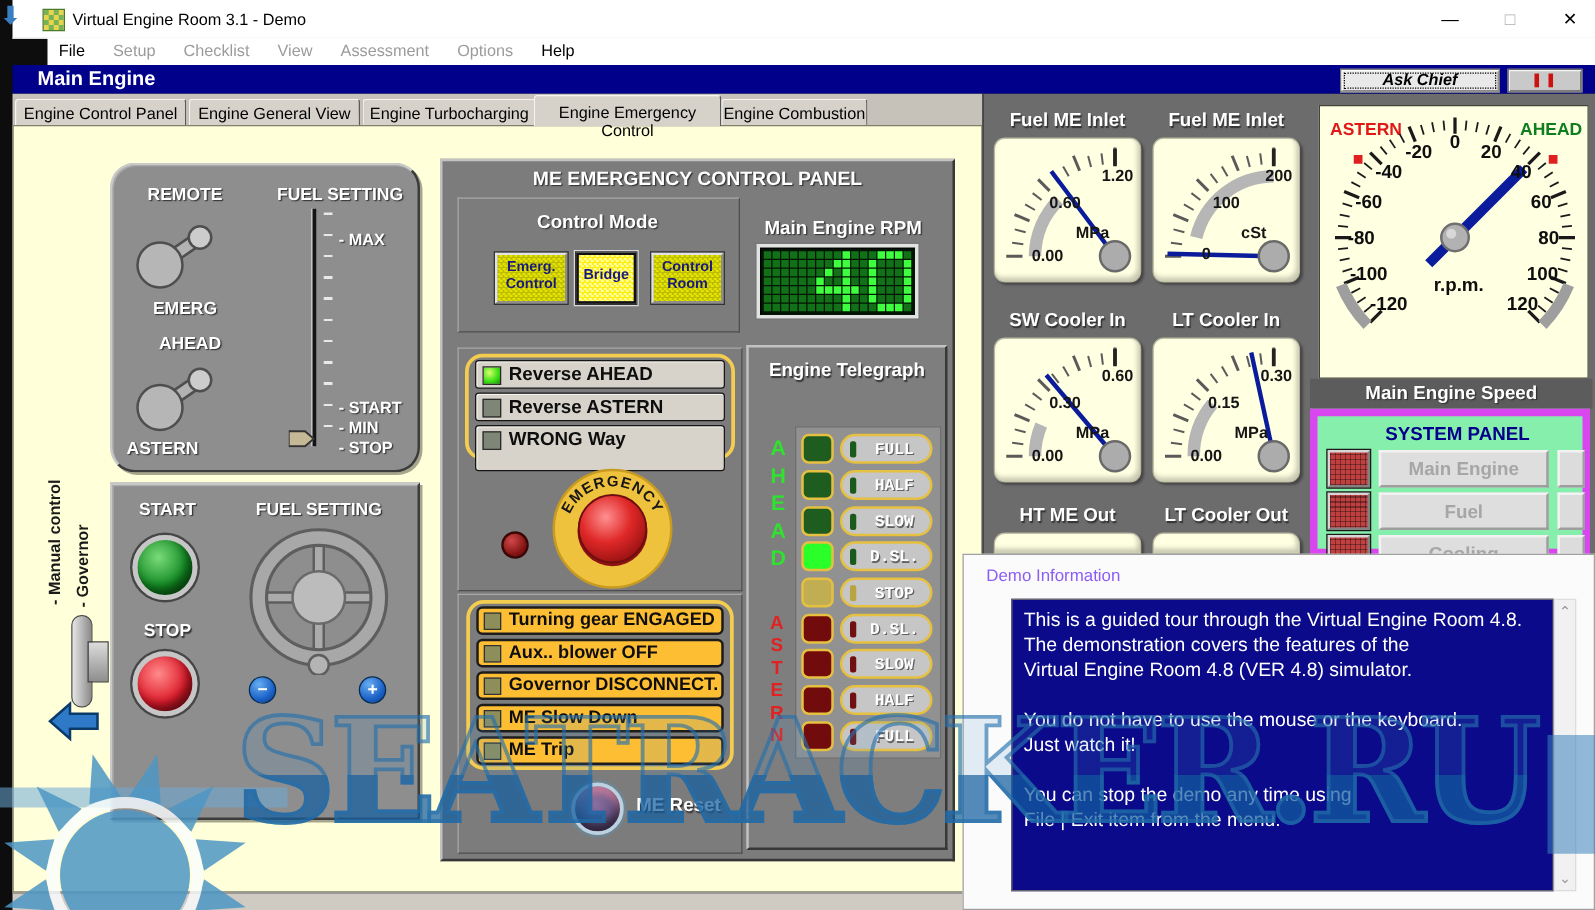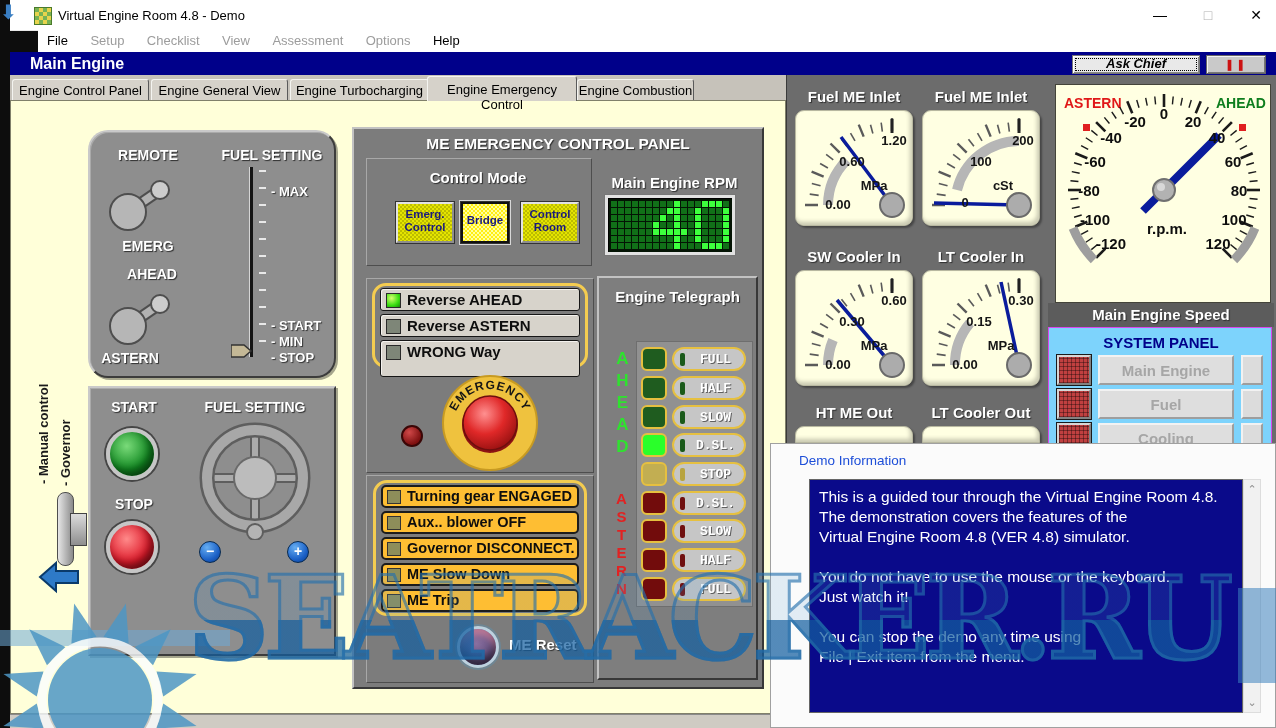--- a/index.html
+++ b/index.html
@@ -82,32 +82,32 @@
   .tg-lab{position:absolute;left:13px;top:3px;width:57px;text-align:center;font-weight:bold;font-size:13px;
     color:#FFF;text-shadow:1px 1px 0 #606060;}
   .vtext{position:absolute;writing-mode:vertical-lr;text-orientation:upright;font-weight:bold;}
   
   .gaugebox{position:absolute;width:118px;background:#FFFFE2;border-radius:9px;border:1px solid #B8B8A0;
     box-shadow:inset -2px -3px 4px rgba(0,0,0,0.22), 2px 2px 2px rgba(0,0,0,0.35);box-sizing:border-box;overflow:hidden;}
   .gval{position:absolute;width:44px;text-align:center;font-weight:bold;font-size:13px;color:#15151 5;color:#151515;}
   .gtitle{position:absolute;width:118px;text-align:center;font-weight:bold;font-size:15px;color:#FFF;text-shadow:1px 1px 1px #2E2E2E;}
   .sg-num{position:absolute;font-weight:bold;font-size:15px;color:#0E0E0E;text-align:center;}
   
-  #syspanel{left:1048px;top:327px;width:224px;height:118px;background:#7dd3fc;border:1px solid #d946ef;box-sizing:border-box;}
+  #syspanel{left:1048px;top:327px;width:224px;height:118px;background:#86efac;border:6px solid #d946ef;box-sizing:border-box;}
   .sys-red{position:absolute;left:8px;width:34px;height:30px;border:2px outset #D6D6D6;outline:1px solid #1A1A1A;box-sizing:border-box;
     background-color:#C04040;
     background-image:repeating-linear-gradient(0deg,rgba(0,0,0,0.35) 0 1px,rgba(0,0,0,0) 1px 4px),
       repeating-linear-gradient(90deg,rgba(0,0,0,0.35) 0 1px,rgba(0,0,0,0) 1px 4px);}
   .sys-btn{position:absolute;left:49px;width:136px;height:30px;background:#DEDEDE;border:2px outset #F2F2F2;
     box-sizing:border-box;text-align:center;font-weight:bold;font-size:15px;color:#A6A6A6;line-height:27px;}
   .sys-sq{position:absolute;left:192px;width:22px;height:30px;background:#DCDCDC;border:2px outset #F2F2F2;box-sizing:border-box;}
   
   #demo-win{left:770px;top:443px;width:506px;height:285px;background:#FBFBFB;border:1px solid #A0A0A0;
     box-sizing:border-box;z-index:60;}
-  #demo-title{position:absolute;left:28px;top:9px;font-size:13.5px;color:#1d4ed8;}
+  #demo-title{position:absolute;left:18px;top:9px;font-size:13.5px;color:#8b5cf6;}
   #demo-blue{position:absolute;left:38px;top:35px;width:434px;height:234px;background:#0A0A8A;border:1px solid #666;
     box-sizing:border-box;padding:7px 0 0 9px;}
   .demo-line{font-size:15.5px;color:#FFF;line-height:20px;min-height:20px;white-space:nowrap;overflow:hidden;}
   #demo-scroll{position:absolute;left:472px;top:35px;width:18px;height:234px;background:#F1F1F1;border:1px solid #DDD;box-sizing:border-box;}
   .scr-arrow{position:absolute;left:0;width:16px;text-align:center;color:#909090;font-size:11px;}
   
   #wm-text{position:absolute;left:188px;top:552px;width:1088px;z-index:95;pointer-events:none;
     font-family:"DejaVu Serif","Liberation Serif",serif;font-weight:bold;font-size:112px;letter-spacing:-5px;
     white-space:nowrap;transform:scaleY(1.02);
     background:linear-gradient(180deg,rgba(80,150,205,0.15) 0 52%,rgba(20,95,160,0.72) 52% 100%);
@@ -120,21 +120,21 @@
 </head>
 <body>
 
 <div id="screen">
 
   <div class="abs" id="corner-arrow">⬇</div>
 
   <div class="abs" id="titlebar">
     <div class="abs" style="left:24px;top:7px;width:16px;height:16px;border:1px solid #4A7A2A;background:
       conic-gradient(#E8D44D 0 25%,#77B255 0 50%,#E8D44D 0 75%,#77B255 0);background-size:8px 8px;"></div>
-    <div class="abs" id="title-text">Virtual Engine Room 4.8 - Demo</div>
+    <div class="abs" id="title-text">Virtual Engine Room 3.1 - Demo</div>
     <div class="abs winbtn" style="left:1135px;">—</div>
     <div class="abs winbtn" style="left:1183px;color:#B0B0B0;">□</div>
     <div class="abs winbtn" style="left:1231px;">✕</div>
   </div>
 
   <div class="abs" id="menubar">
     <span class="menu-item">File</span>
     <span class="menu-item dis">Setup</span>
     <span class="menu-item dis">Checklist</span>
     <span class="menu-item dis">View</span>

